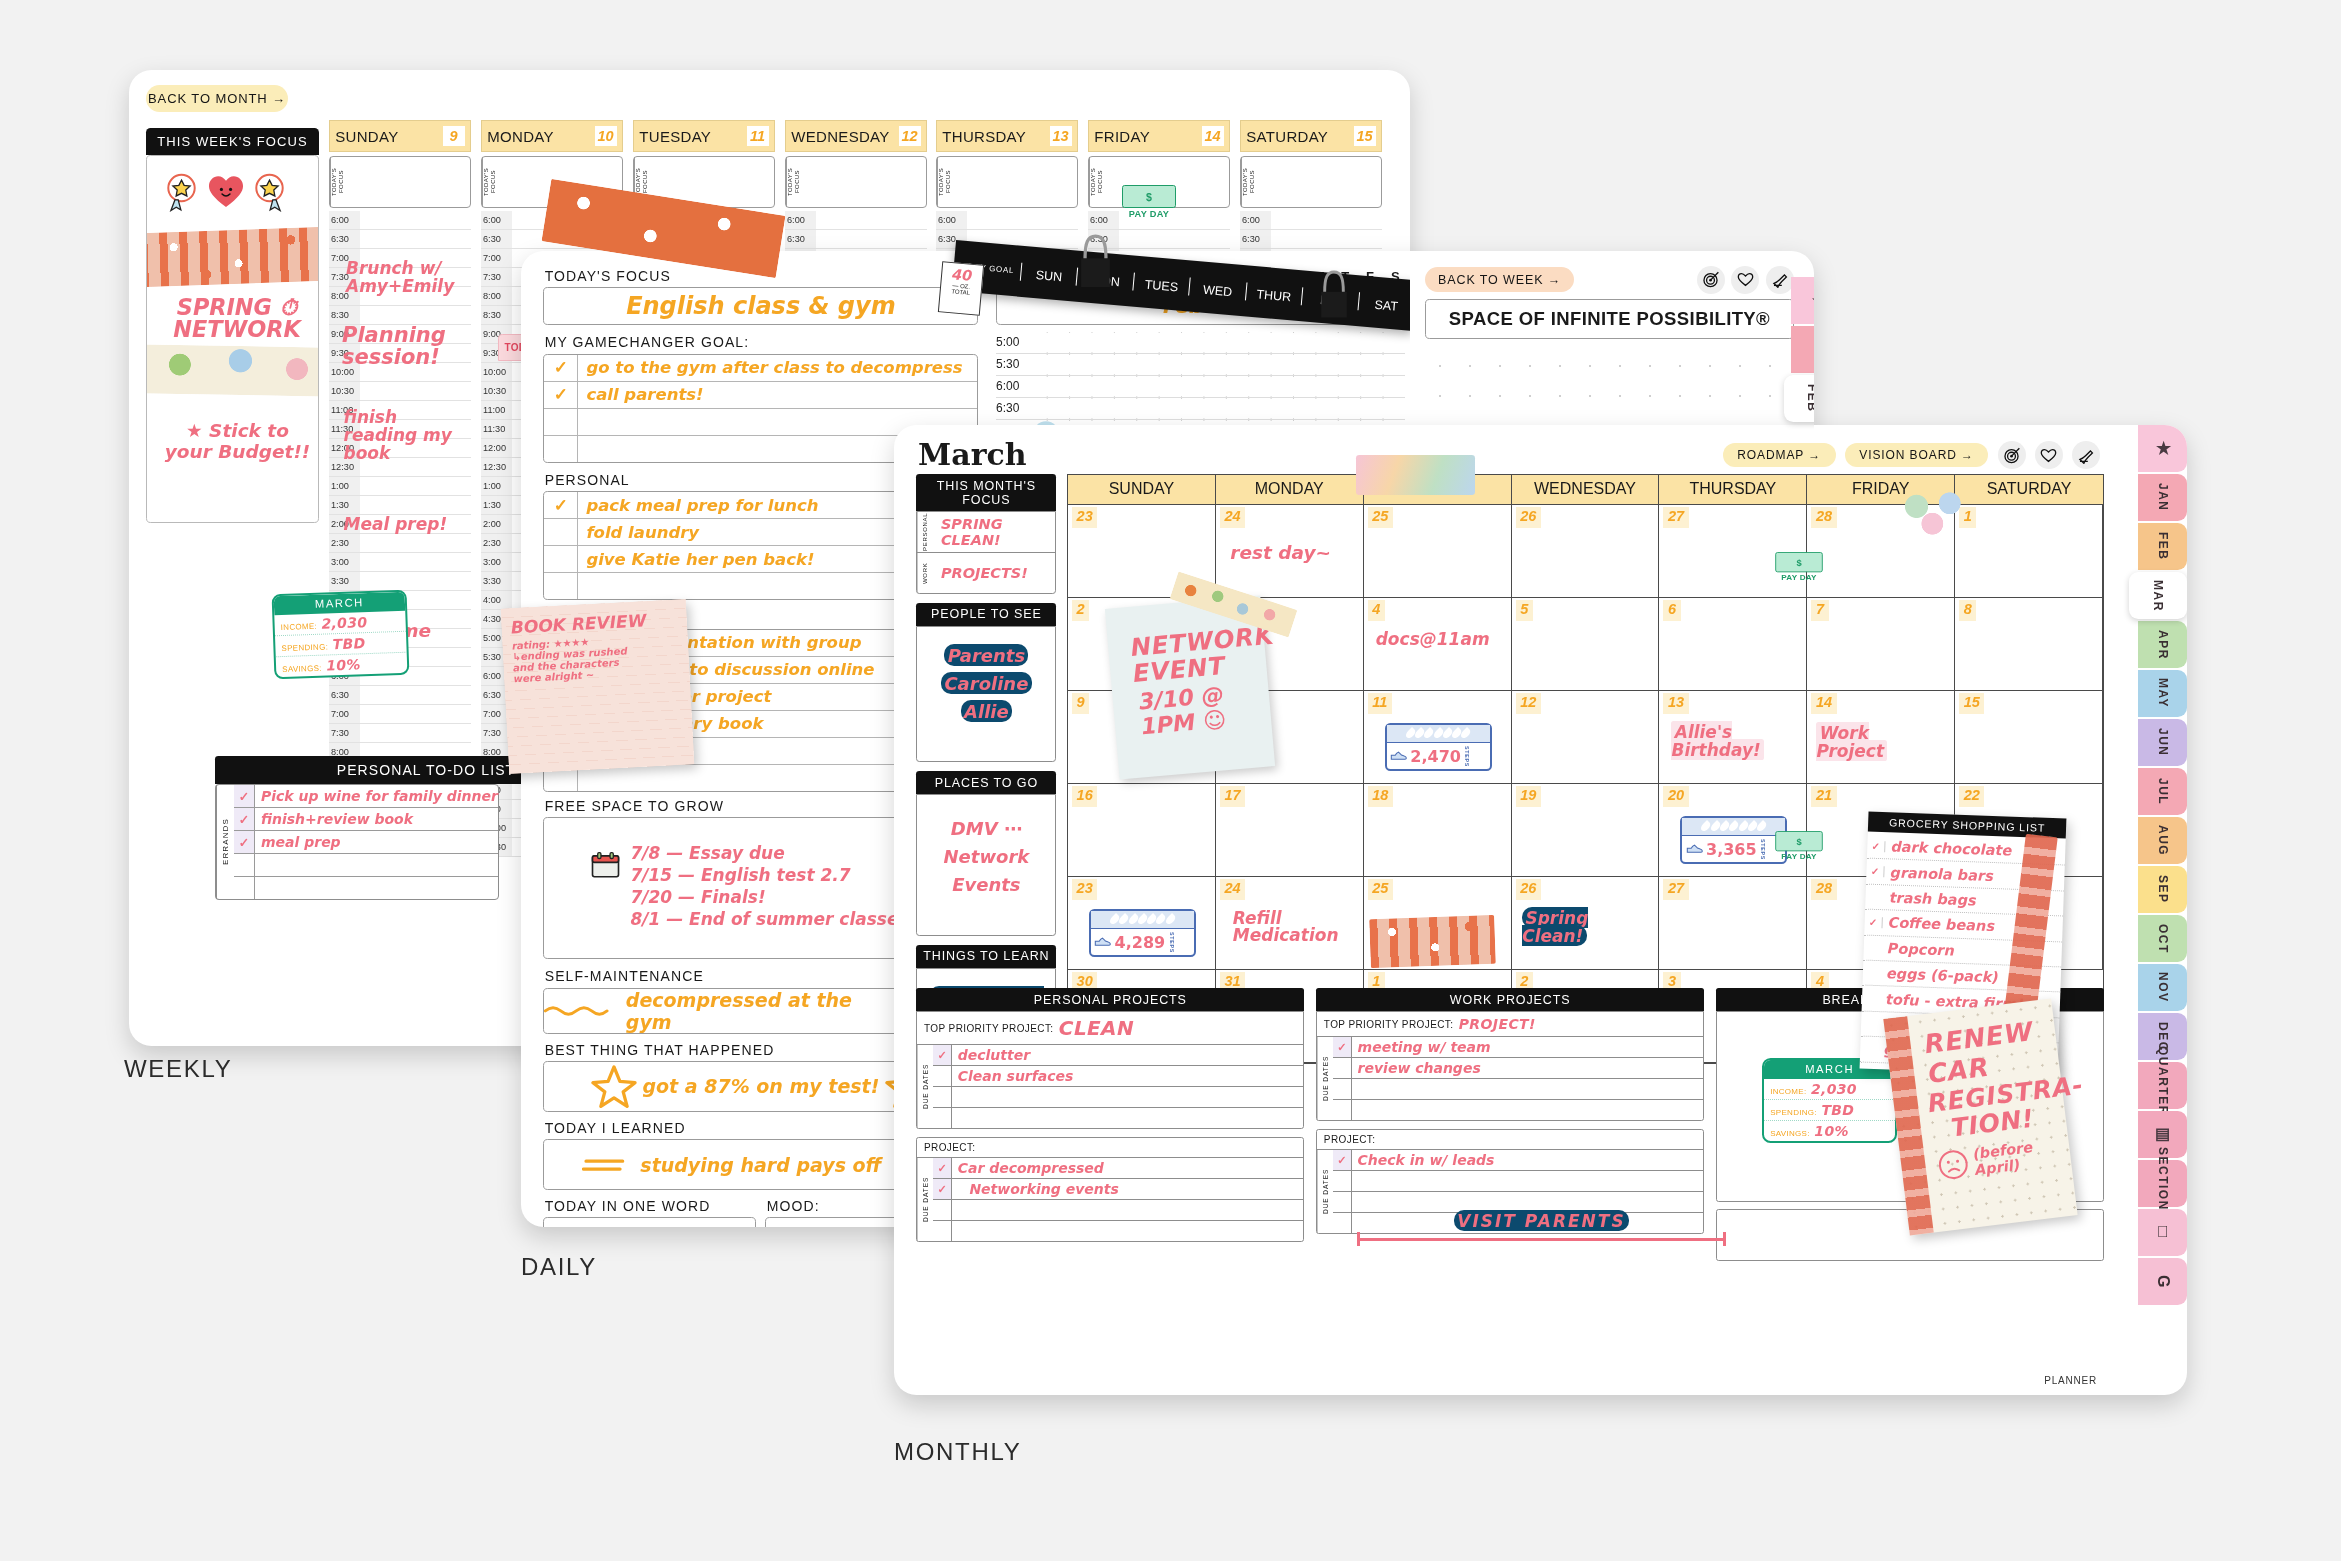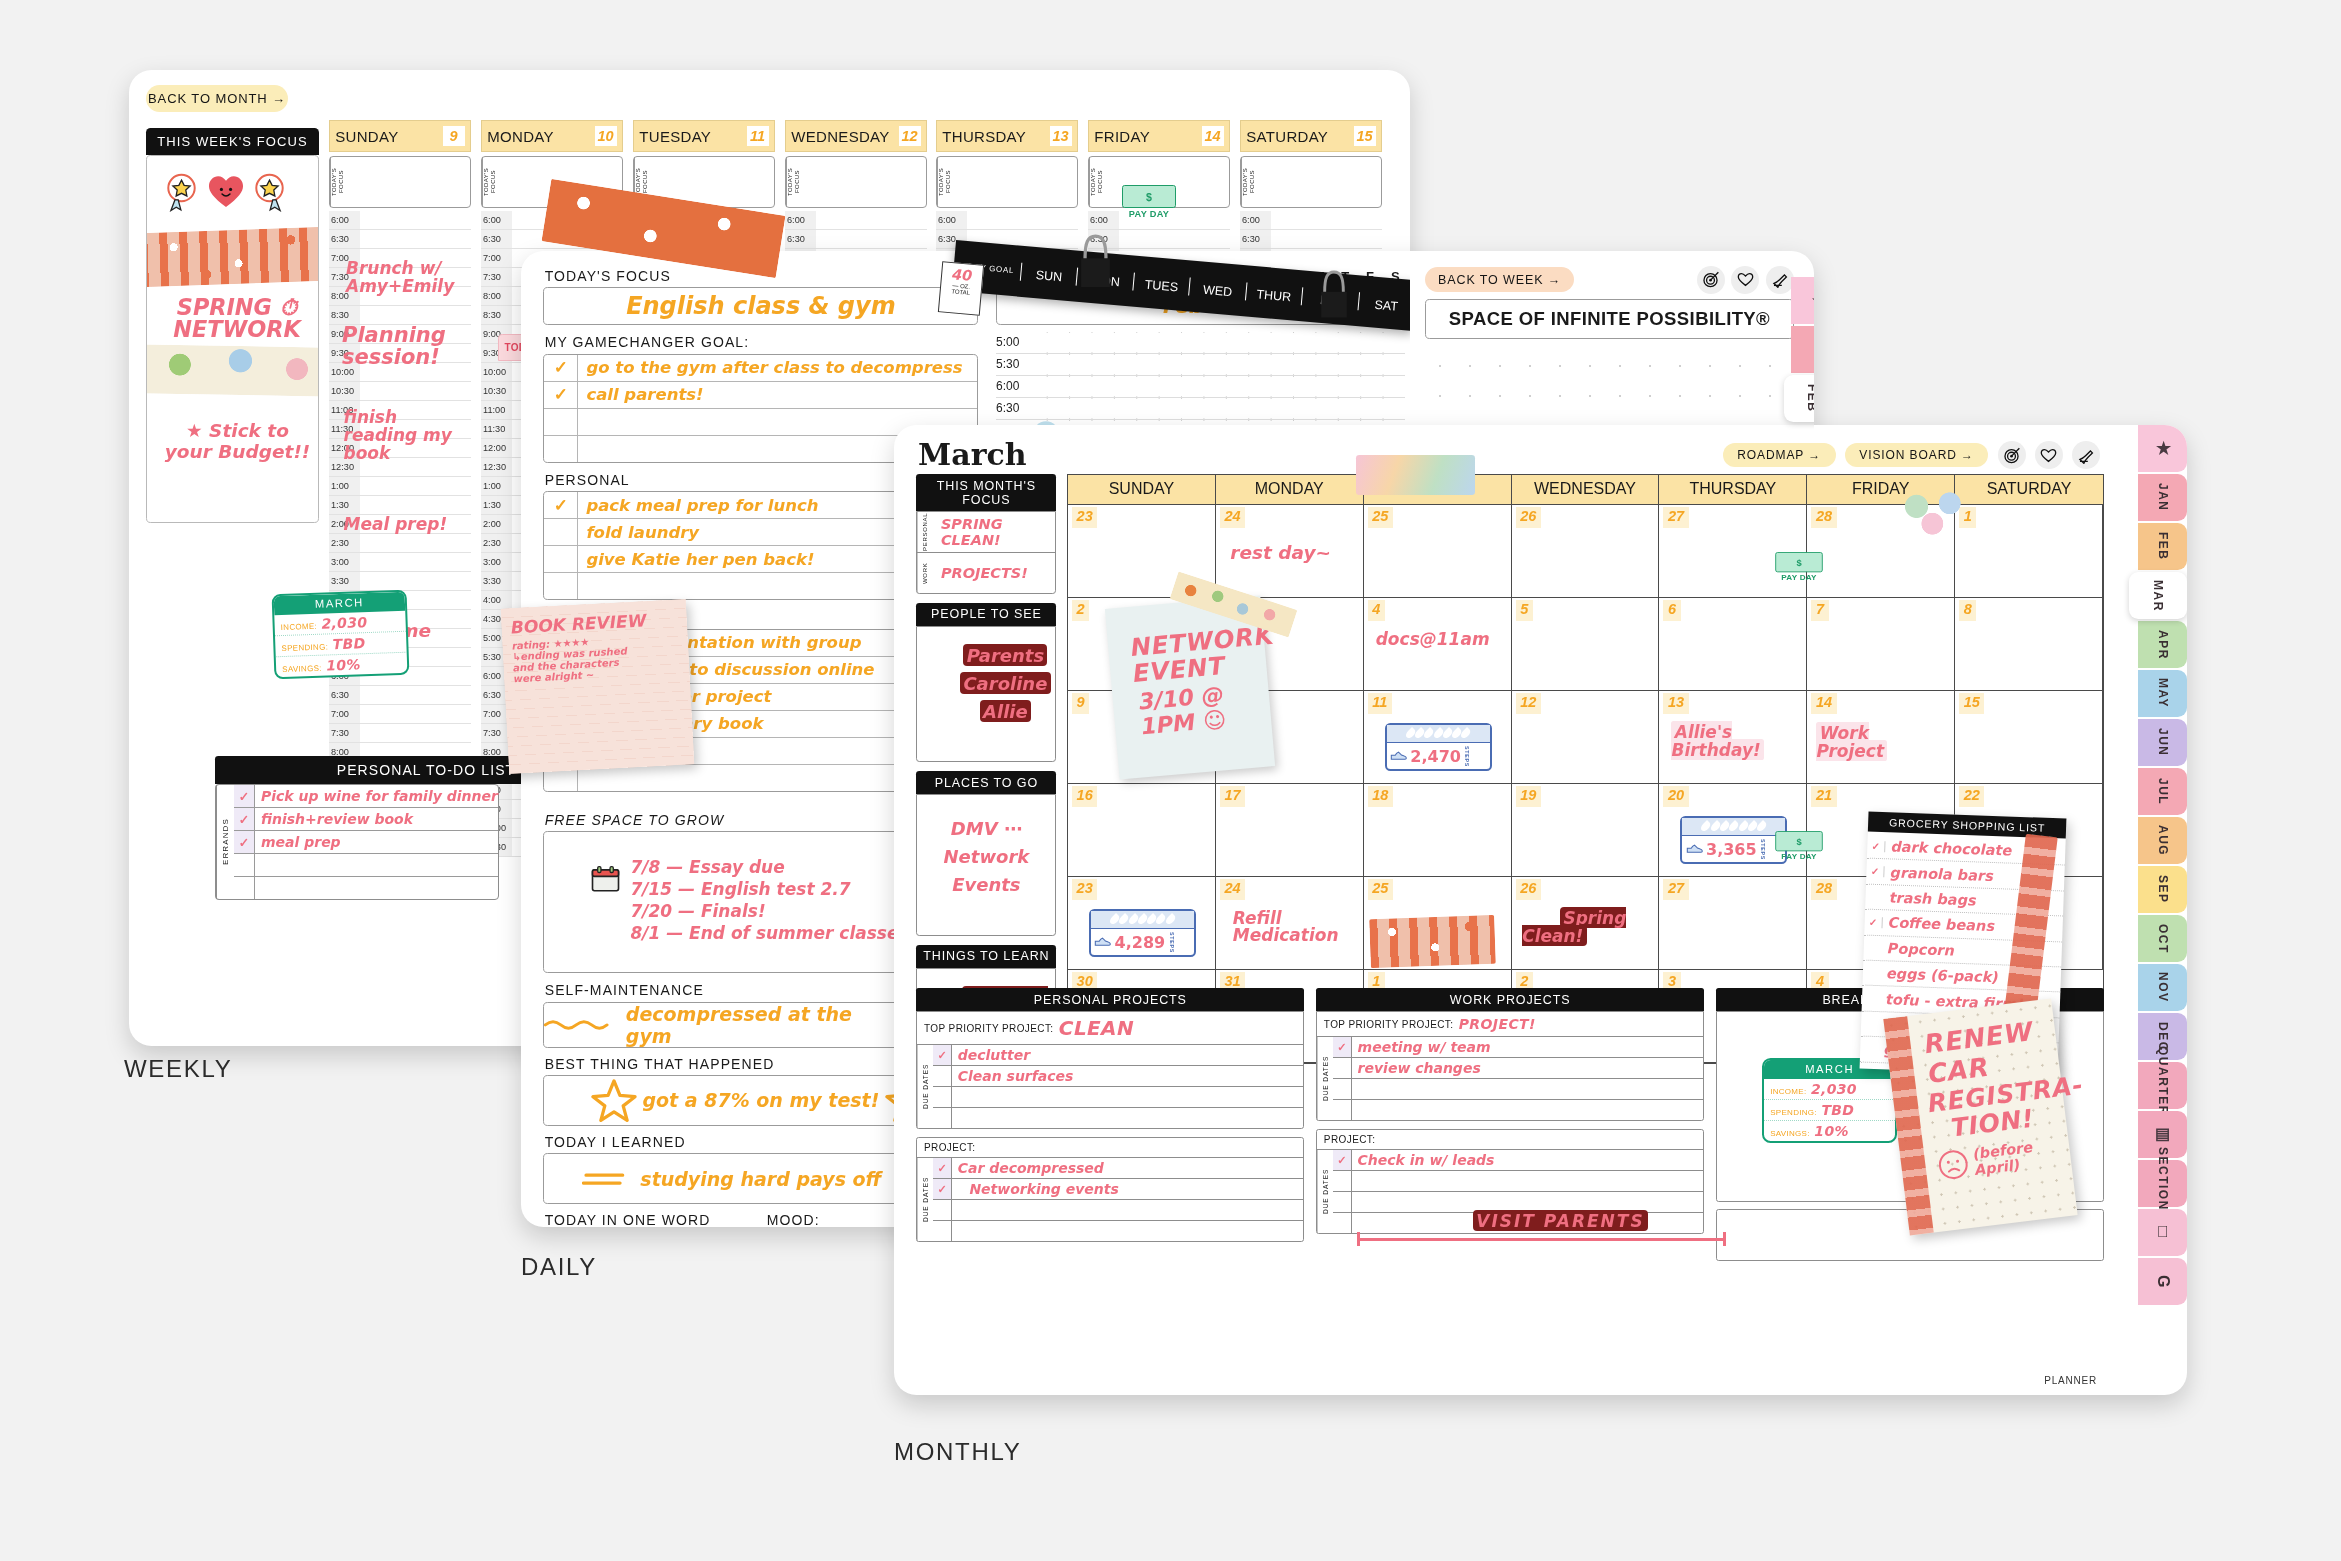--- a/index.html
+++ b/index.html
@@ -108,21 +108,21 @@
   .mblk{background:#111;color:#fff;text-align:center;font-size:12.5px;letter-spacing:0.9px;padding:4.6px 0;}
   .mpanel{border:0.9px solid #8d8d8d;border-radius:4px;overflow:hidden;background:#fff;}
   .mcell{border-right:1.1px solid #4a4a4a;border-bottom:1.1px solid #4a4a4a;position:relative;}
   .mcell:last-child{border-right:none;}
   .mdate{position:absolute;left:4px;top:2.6px;background:#fdf1d2;color:#f5a623;
          font-weight:700;font-style:italic;font-size:14.5px;padding:1.3px 4.6px 4px;}
   .mhdr{background:#fbe3a5;border-right:1.1px solid #4a4a4a;text-align:center;
         font-size:16px;padding:5.3px 0;}
   .mhdr:last-child{border-right:none;}
   .mnote{position:absolute;font-size:16.5px;line-height:1.05;}
-  .hl{background:#7f1d1d;border-radius:4px;padding:0.7px 3.3px;margin-left:38px;}
+  .hl{background:#0c4a6e;border-radius:10px;padding:0.7px 3.3px;}
   .hlp{background:#fbe4ea;border-radius:2.6px;padding:0.7px 3.3px;}
 
   .tracker{border:2px solid #4a6cb3;border-radius:5.3px;background:#fff;width:103px;}
   .tracker .top{background:#dce7f5;display:flex;gap:2px;justify-content:center;
                 padding:3.3px 2.6px;border-bottom:1.6px solid #4a6cb3;}
   .drop{width:7.3px;height:11.2px;background:#fff;border-radius:0 50% 50% 50%;
         transform:rotate(45deg);}
   .tracker .bot{display:flex;align-items:center;padding:2.6px 3.3px;gap:3.3px;}
   .steps-v{font-size:16px;color:#ef6f81;font-family:"DejaVu Sans",sans-serif;font-weight:700;}
   .steps-l{writing-mode:vertical-rl;font-size:5.3px;letter-spacing:0.7px;color:#4a6cb3;font-weight:700;}
@@ -1464,21 +1464,21 @@
         <div class="ln">
           <div class="dck"></div>
           <div class="dtxt hand-o"></div>
         </div>
         <div class="ln">
           <div class="dck"></div>
           <div class="dtxt hand-o"></div>
         </div>
       </div>
 
-    <div class="d-label" style="margin-top:20px;font-style:italic;">FREE SPACE TO GROW</div>
+    <div class="d-label" style="margin-top:6px;">FREE SPACE TO GROW</div>
     <div class="dbox" style="height:140px;position:relative;">
       <div style="position:absolute;left:47px;top:34px;">
         <svg width="29" height="26" viewBox="0 0 44 40">
             <rect x="2" y="6" width="40" height="32" rx="3" fill="#eef0ec" stroke="#222" stroke-width="2.5"></rect>
             <rect x="2" y="6" width="40" height="10" rx="3" fill="#e8544f" stroke="#222" stroke-width="2.5"></rect>
             <rect x="10" y="1" width="5" height="9" rx="2" fill="#9fc97e" stroke="#222" stroke-width="2"></rect>
             <rect x="29" y="1" width="5" height="9" rx="2" fill="#9fc97e" stroke="#222" stroke-width="2"></rect>
           </svg>
       </div>
       <div id="d-free" style="position:absolute;left:86px;top:24px;">

